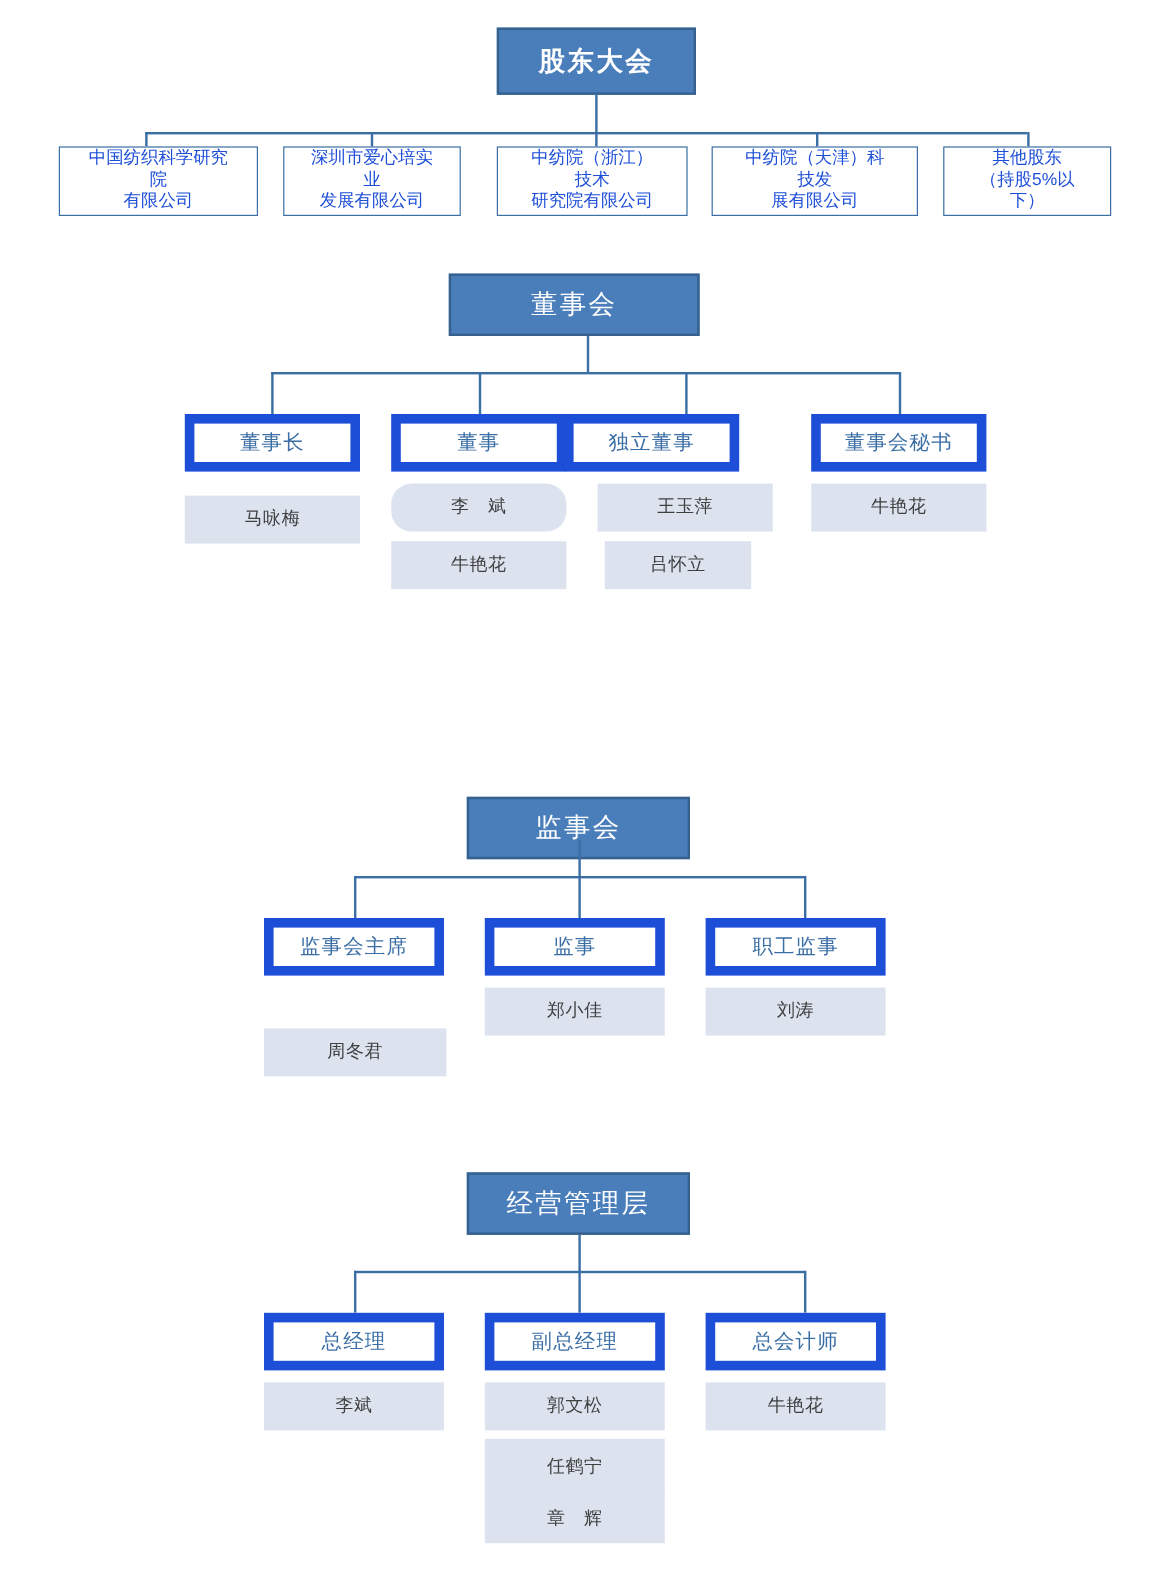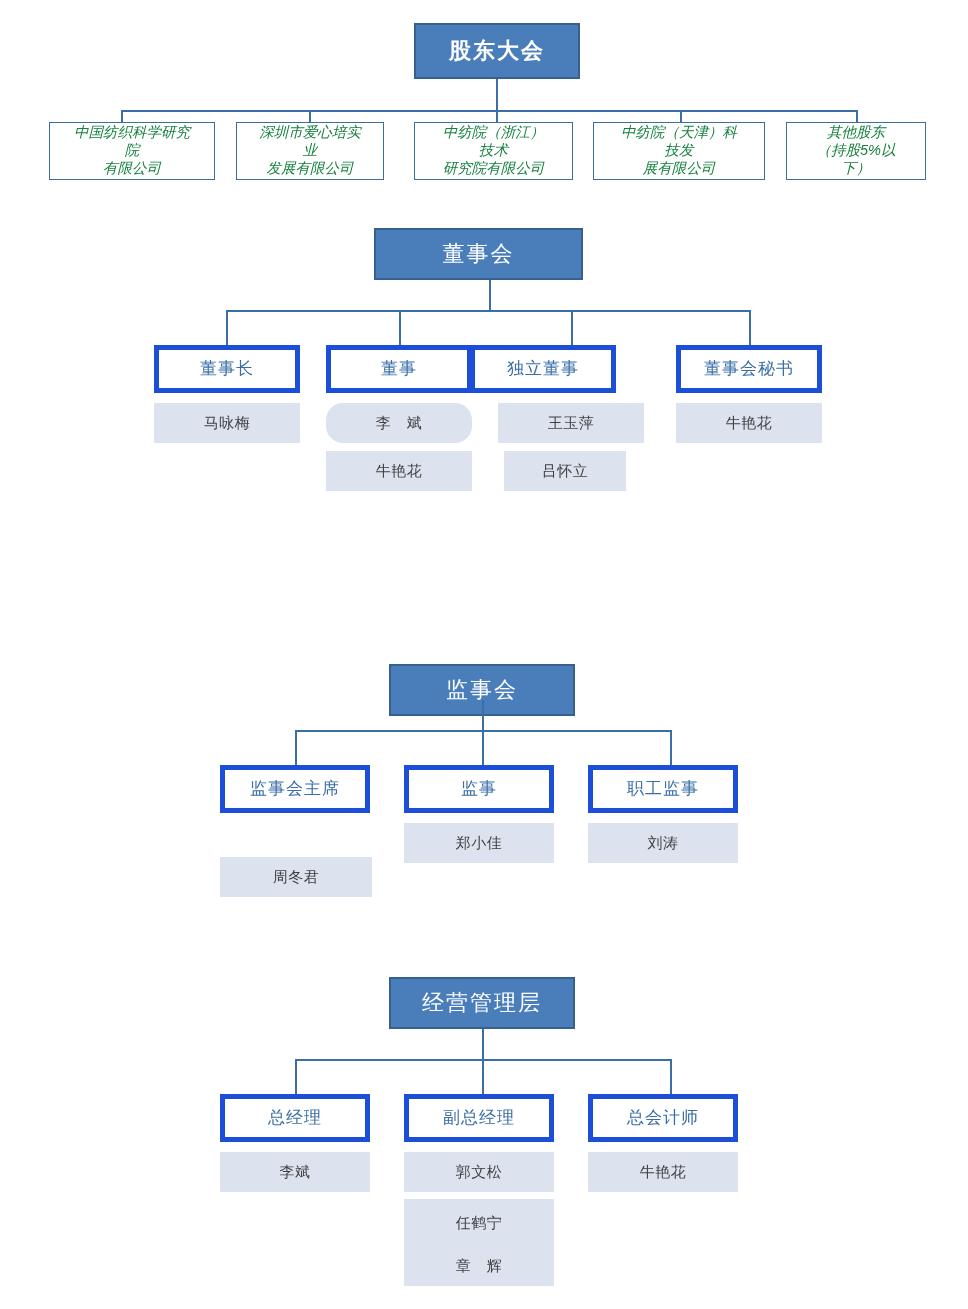--- a/index.html
+++ b/index.html
@@ -35,34 +35,33 @@
     background: #4a7ebb;
     border: 2px solid #36618e;
     color: #ffffff;
     font-size: 22px;
     letter-spacing: 2px;
   }
 
   
   .title-box {
     background: #ffffff;
-    border: 5px solid #1d4ed8;
+    border: 8px solid #1d4ed8;
     color: #3a6ea5;
     font-size: 17px;
     letter-spacing: 1px;
   }
 
   
   .share-box {
     background: #ffffff;
     border: 1.5px solid #3a6ea5;
-    color: #15803d;
+    color: #1d4ed8;
     font-size: 14.5px;
     padding: 2px 22px;
-    font-style: italic;
   }
 
   
   .name-box {
     background: #dce3ef;
     border: none;
     color: #3f3f3f;
     font-size: 15px;
     letter-spacing: 0.5px;
   }
@@ -116,21 +115,21 @@
   <div class="node hdr" style="left:374px; top:228px; width:209px; height:52px;text-align:right;">董事会</div>
 
   <div class="ln ln-v" style="left:489px; top:280px; height:31px;"></div>
   <div class="ln ln-h" style="left:226px; top:310px; width:524px;"></div>
   <div class="ln ln-v" style="left:226px; top:310px; height:35px;"></div>
   <div class="ln ln-v" style="left:399px; top:310px; height:35px;"></div>
   <div class="ln ln-v" style="left:571px; top:310px; height:35px;"></div>
   <div class="ln ln-v" style="left:749px; top:310px; height:35px;"></div>
 
   <div class="node title-box" style="left:154px; top:345px; width:146px; height:48px;">董事长</div>
-  <div class="node name-box" style="left:154px; top:403px; width:146px; height:40px;text-align:right;">马咏梅</div>
+  <div class="node name-box" style="left:154px; top:413px; width:146px; height:40px;text-align:right;">马咏梅</div>
 
   <div class="node title-box" style="left:326px; top:345px; width:146px; height:48px;">董事</div>
   <div class="node name-box" style="left:326px; top:403px; width:146px; height:40px;border-radius:17px;">李　斌</div>
   <div class="node name-box" style="left:326px; top:451px; width:146px; height:40px;">牛艳花</div>
 
   <div class="node title-box" style="left:470px; top:345px; width:146px; height:48px;">独立董事</div>
   <div class="node name-box" style="left:498px; top:403px; width:146px; height:40px;">王玉萍</div>
   <div class="node name-box" style="left:504px; top:451px; width:122px; height:40px;text-align:right;">吕怀立</div>
 
   <div class="node title-box" style="left:676px; top:345px; width:146px; height:48px;">董事会秘书</div>

